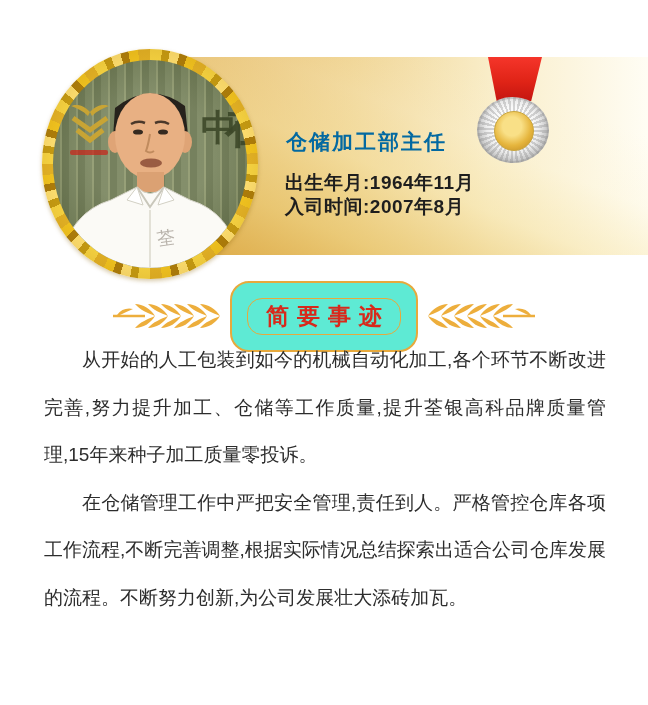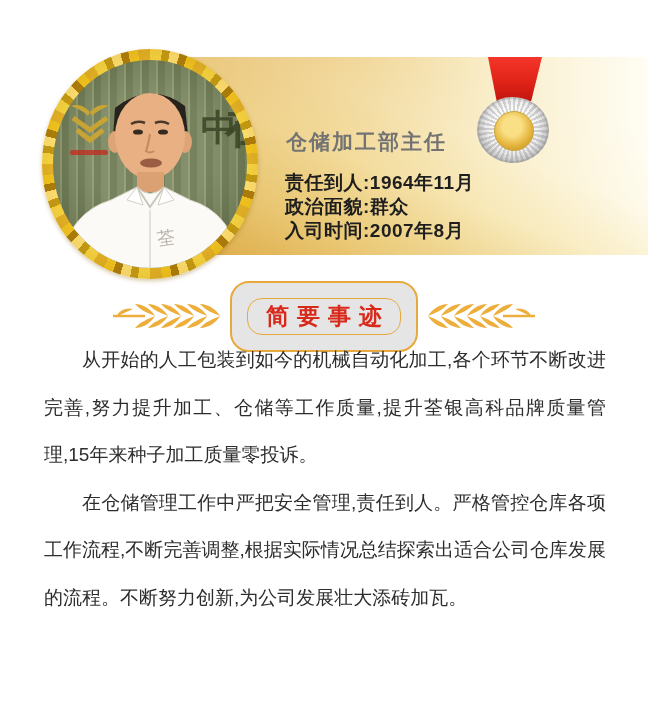--- a/index.html
+++ b/index.html
@@ -45,21 +45,21 @@
   .watermark{position:absolute;left:104px;top:166px;font-size:18px;color:rgba(130,120,110,0.55);
     font-family:"DejaVu Serif",serif;transform:rotate(-8deg);}
   
   .name{
     position:absolute;left:284px;top:58px;
     font-family:"DejaVu Serif",serif;font-weight:bold;color:#0d0d0d;
     font-size:54px;letter-spacing:13px;line-height:1.1;white-space:nowrap;
   }
   .job-title{
     position:absolute;left:286px;top:128px;font-size:21px;font-weight:600;
-    color:#737373;letter-spacing:2px;white-space:nowrap;
+    color:#0369a1;letter-spacing:2px;white-space:nowrap;
   }
   .info{position:absolute;left:285px;top:171px;}
   .info-line{font-size:19px;font-weight:bold;color:#1e1e1e;line-height:24px;
     letter-spacing:0.5px;white-space:nowrap;}
   
   .medal{position:absolute;left:477px;top:57px;width:78px;height:110px;}
   .ribbon{
     position:absolute;left:11px;top:0;width:54px;height:44px;
     background:linear-gradient(180deg,#F5352A 0%,#E02417 55%,#C41510 100%);
     clip-path:polygon(0% 0%,100% 0%,80% 100%,16% 100%);
@@ -77,21 +77,21 @@
     border:1px solid #caa53a;
   }
   
   .section-head{
     position:absolute;left:0;right:0;top:296px;height:40px;
     display:flex;justify-content:center;align-items:center;gap:7px;
   }
   .wheat{flex:0 0 auto;}
   .wheat.flip{transform:scaleX(-1);}
   .label-box{
-    border:2px solid #E7A93C;border-radius:19px;background:#e5e5e5;padding:15px;
+    border:2px solid #E7A93C;border-radius:19px;background:#5eead4;padding:15px;
   }
   .label-box-inner{
     border:1px solid #E7A93C;border-radius:15px;padding:2px 10px 2px 18px;
   }
   .label-text{
     font-size:23px;font-weight:bold;color:#D8291B;letter-spacing:8px;white-space:nowrap;
   }
   
   .article{
     position:absolute;left:44px;top:336px;width:562px;
@@ -137,22 +137,21 @@
         <path d="M111,127 L121,140 L105,145 Z" fill="#ffffff" stroke="#d2d0c4" stroke-width="1"></path>
         <path d="M97,150 L97,208" stroke="#e3e1d7" stroke-width="2"></path>
       </svg>
 
       <span class="watermark">荃</span>
     </div>
   </div>
 
   <div class="job-title">仓储加工部主任</div>
   <div class="info">
-    <div class="info-line">责任到人:1964年11月</div>
-    <div class="info-line">政治面貌:群众</div>
+    <div class="info-line">出生年月:1964年11月</div>
     <div class="info-line">入司时间:2007年8月</div>
   </div>
 
   <div class="medal">
     <div class="ribbon"></div>
     <div class="medal-disc">
       <div class="medal-core"></div>
     </div>
   </div>
 

